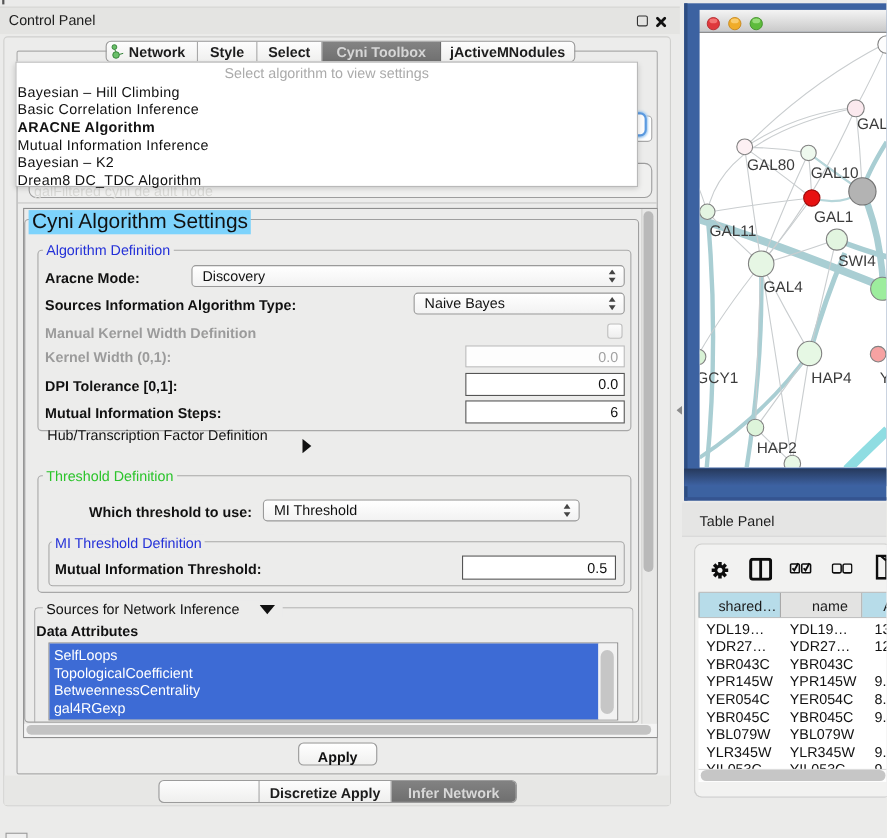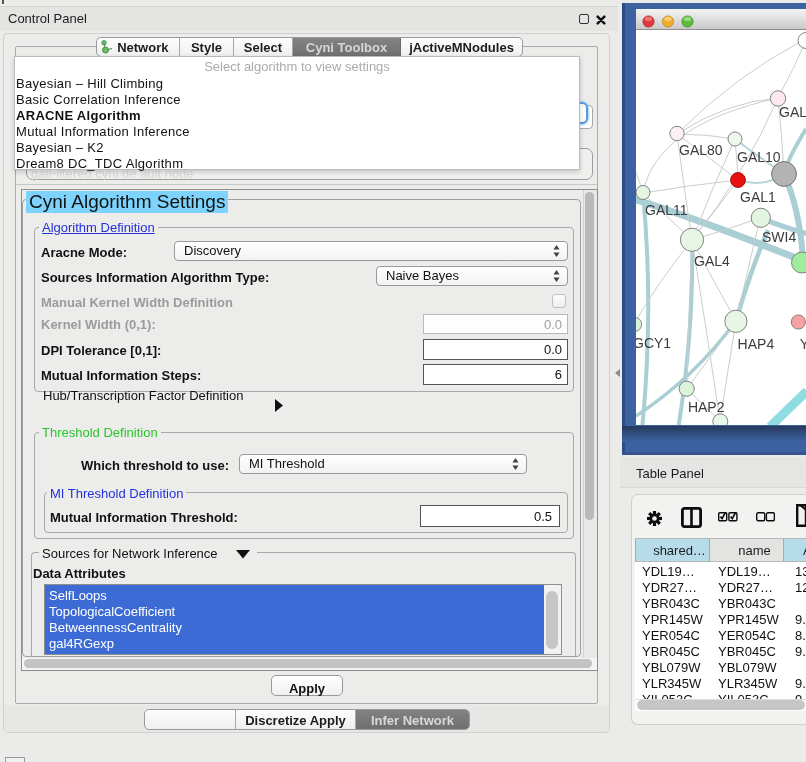--- a/index.html
+++ b/index.html
@@ -31,21 +31,21 @@
 <div class="abs" style="left:583px;top:190px;width:14px;height:480px;background:#e8e8e7;border-left:1px solid #d2d2d1;"></div>
 <div class="abs" style="left:585px;top:192px;width:9px;height:328px;background:#b9b9b9;border-radius:5px;"></div>
 
 <div class="abs" style="left:22px;top:658px;width:575px;height:12px;background:#f4f4f4;"></div>
 <div class="abs" style="left:24px;top:659px;width:568px;height:9px;background:#c3c3c3;border-radius:5px;"></div>
 
 <div class="abs" style="left:22px;top:199px;width:559px;height:458px;border:1px solid #9f9f9f;border-radius:4px;"></div>
 <div class="abs" style="left:26px;top:191px;background:#7dd3fc;padding:0 3px;font-size:19px;color:#111;">Cyni Algorithm Settings</div>
 
 <div class="abs" style="left:34px;top:227px;width:540px;height:165px;border:1px solid #a8a8a8;border-radius:4px;"></div>
-<div class="abs" style="left:39px;top:220px;background:#ececeb;padding:0 3px;font-size:13px;color:#2431d8;text-decoration:underline;">Algorithm Definition</div>
+<div class="abs" style="left:39px;top:220px;background:#ececeb;padding:0 3px;font-size:13px;color:#2431d8;">Algorithm Definition</div>
 
 <div class="abs b" style="left:41px;top:245px;font-size:13px;color:#111;">Aracne Mode:</div>
 <div class="abs combo" style="left:174px;top:241px;width:394px;height:20px;">
   <div style="width:100%;height:100%;border:1px solid #9a9a9a;border-radius:4px;background:linear-gradient(#fff,#f2f2f2);"></div>
   <div class="abs" style="left:10px;top:2px;font-size:13px;color:#111;">Discovery</div>
   <svg class="abs" style="right:8px;top:4px;" width="7" height="12" viewBox="0 0 7 12">
       <path d="M3.5 0 L6.6 4.4 H0.4 Z" fill="#444"></path>
       <path d="M3.5 12 L6.6 7.6 H0.4 Z" fill="#444"></path>
     </svg>
 </div>

